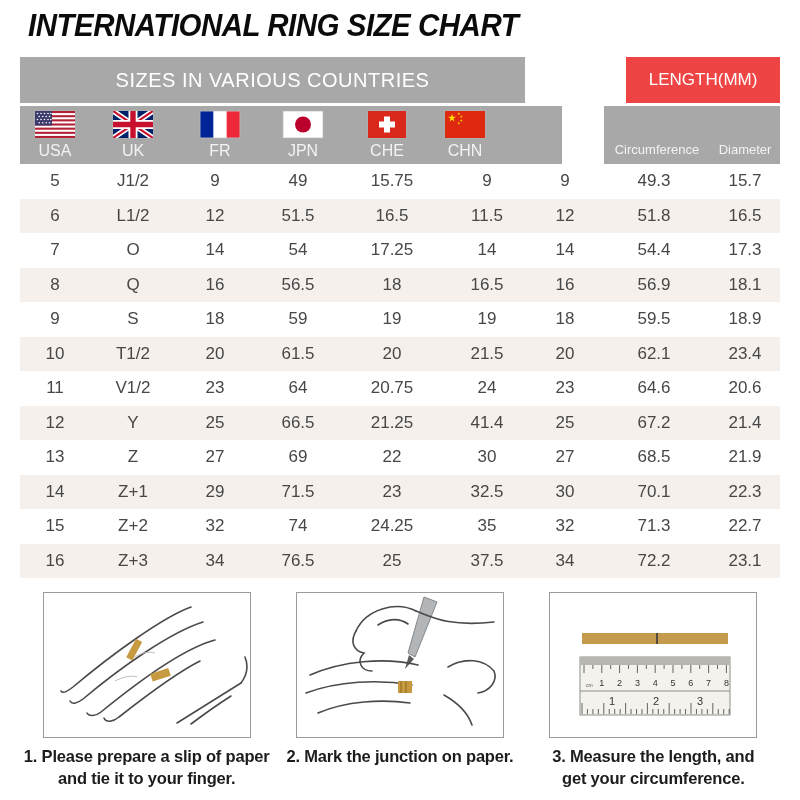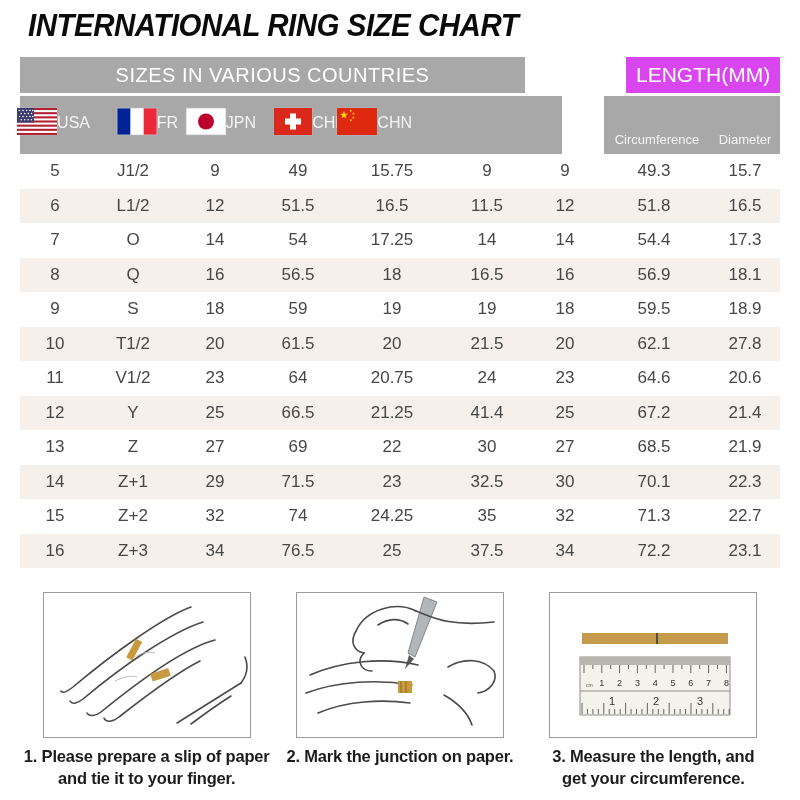--- a/index.html
+++ b/index.html
@@ -6,30 +6,30 @@
   .page{position:relative;width:800px;height:800px;background:#fff;overflow:hidden;
         font-family:"Liberation Sans", sans-serif;color:#222;}
 
   
   .page-title{position:absolute;left:28px;top:8px;font-size:31px;font-weight:bold;
     font-style:italic;letter-spacing:-0.5px;color:#0b0b0b;transform:scaleX(0.95);
     transform-origin:left center;white-space:nowrap;}
 
   
   .ring-table{position:absolute;left:20px;top:57px;width:760px;}
-  .hrow1{display:flex;height:36px;margin-bottom:3px;gap:48px;}
+  .hrow1{display:flex;height:46px;margin-bottom:3px;gap:48px;}
   .sizes-head{width:578px;background:#a8a8a8;color:#fff;font-size:20px;
     display:flex;align-items:center;justify-content:center;letter-spacing:0.5px;}
   .hgap{width:6px;background:#fff;}
-  .length-head{width:176px;background:#d946ef;color:#fff;font-size:21px;
+  .length-head{width:176px;background:#ef4444;color:#fff;font-size:17px;
     display:flex;align-items:center;justify-content:center;}
 
   .hrow2{display:flex;height:58px;}
   .countries{width:578px;background:#a8a8a8;display:flex;}
-  .ccell{display:flex;flex-direction:row;align-items:center;justify-content:flex-end;
+  .ccell{display:flex;flex-direction:column;align-items:center;justify-content:flex-end;
     padding-bottom:4px;}
   .ccell .flag{flex:0 0 auto;margin-bottom:4px;box-shadow:0 0 0 0.5px rgba(255,255,255,0.15);}
   .ccode{color:#f3f3f3;font-size:16px;line-height:18px;}
   .length-labels{width:176px;background:#a8a8a8;display:flex;align-items:flex-end;
     padding-bottom:7px;margin-left:36px;}
   .length-labels span{color:#f3f3f3;font-size:13px;text-align:center;display:block;}
   .llc{width:106px;} .lld{width:70px;}
 
   .c0{width:70px}.c1{width:86px}.c2{width:78px}.c3{width:88px}.c4{width:100px}
   .c5{width:90px}.c6{width:66px}.c7{width:112px}.c8{width:70px}
@@ -95,20 +95,37 @@
                 <circle cx="15.8" cy="8.5" r="0.8"></circle>
               <circle cx="4.2" cy="11.7" r="0.8"></circle>
                 <circle cx="7.7" cy="11.7" r="0.8"></circle>
                 <circle cx="11.2" cy="11.7" r="0.8"></circle>
                 <circle cx="14.5" cy="11.7" r="0.8"></circle>
             </g>
           </svg>
           <span class="ccode">USA</span>
         </div>
 
+        <div class="ccell c1">
+          <svg class="flag" width="40" height="27" viewBox="0 0 40 27">
+            <defs>
+                <clipPath id="ukclip">
+                  <rect width="40" height="27"></rect>
+                </clipPath>
+              </defs>
+            <g clip-path="url(#ukclip)">
+              <rect width="40" height="27" fill="#012169"></rect>
+              <path d="M0,0 L40,27 M40,0 L0,27" stroke="#ffffff" stroke-width="5.4"></path>
+              <path d="M0,0 L40,27 M40,0 L0,27" stroke="#C8102E" stroke-width="2.2"></path>
+              <path d="M20,0 V27 M0,13.5 H40" stroke="#ffffff" stroke-width="9"></path>
+              <path d="M20,0 V27 M0,13.5 H40" stroke="#C8102E" stroke-width="5.4"></path>
+            </g>
+          </svg>
+          <span class="ccode">UK</span>
+        </div>
 
         <div class="ccell c3">
           <svg class="flag" width="40" height="27" viewBox="0 0 40 27">
             <rect width="40" height="27" fill="#ffffff"></rect>
             <rect width="13.33" height="27" fill="#002395"></rect>
             <rect x="26.67" width="13.33" height="27" fill="#ED2939"></rect>
             <rect width="40" height="27" fill="none" stroke="#cccccc" stroke-width="0.8"></rect>
           </svg>
           <span class="ccode">FR</span>
         </div>
@@ -213,21 +230,21 @@
         </div>
         <div class="trow alt">
           <div class="tcell c0">10</div>
           <div class="tcell c1">T1/2</div>
           <div class="tcell c2">20</div>
           <div class="tcell c3">61.5</div>
           <div class="tcell c4">20</div>
           <div class="tcell c5">21.5</div>
           <div class="tcell c6">20</div>
           <div class="tcell c7">62.1</div>
-          <div class="tcell c8">27.8</div>
+          <div class="tcell c8">23.4</div>
         </div>
         <div class="trow">
           <div class="tcell c0">11</div>
           <div class="tcell c1">V1/2</div>
           <div class="tcell c2">23</div>
           <div class="tcell c3">64</div>
           <div class="tcell c4">20.75</div>
           <div class="tcell c5">24</div>
           <div class="tcell c6">23</div>
           <div class="tcell c7">64.6</div>

